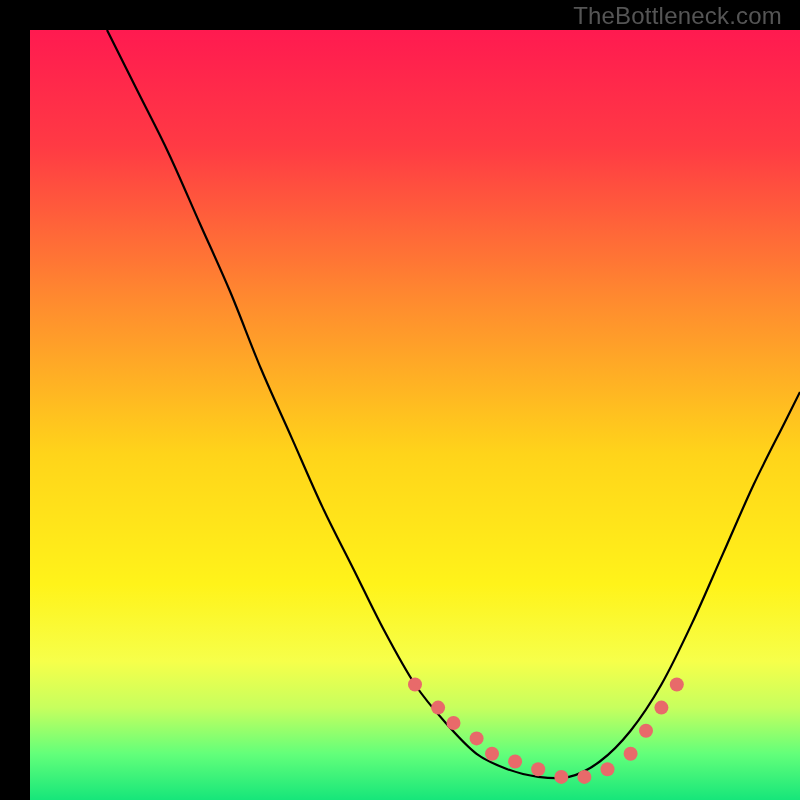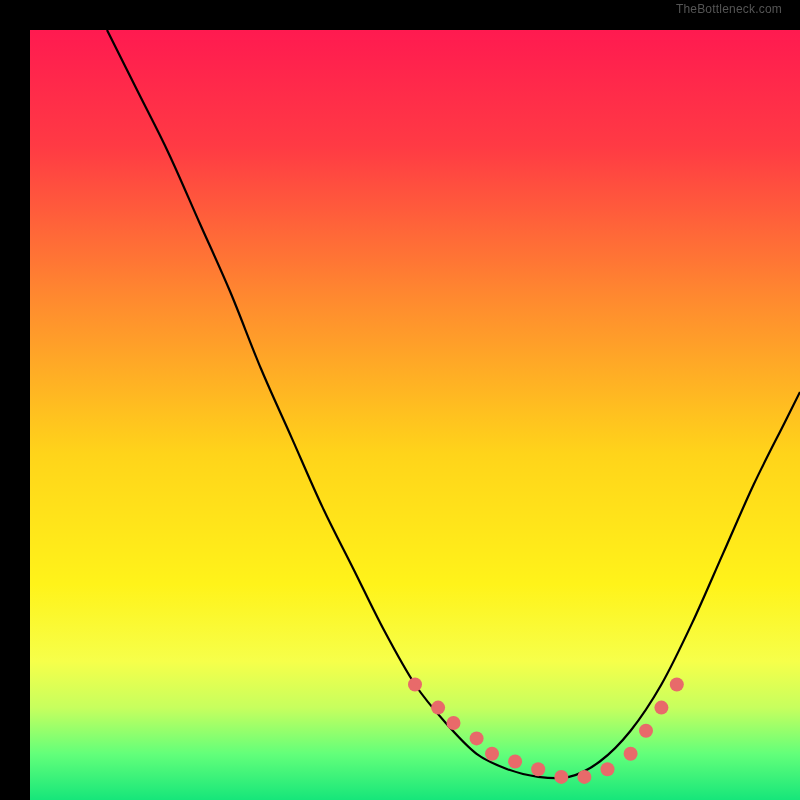--- a/index.html
+++ b/index.html
@@ -24,21 +24,21 @@
     left: 15px;
     top: 15px;
     width: 770px;
     height: 770px;
   }
   .watermark {
     position: absolute;
     top: 2px;
     right: 18px;
     color: #555;
-    font-size: 12px;
+    font-size: 24px;
     font-weight: 500;
     letter-spacing: 0.2px;
   }
 </style>
 </head>
 <body>
 
 <div class="frame">
   <svg class="plot" viewBox="0 0 770 770" preserveAspectRatio="none">
     <defs>

